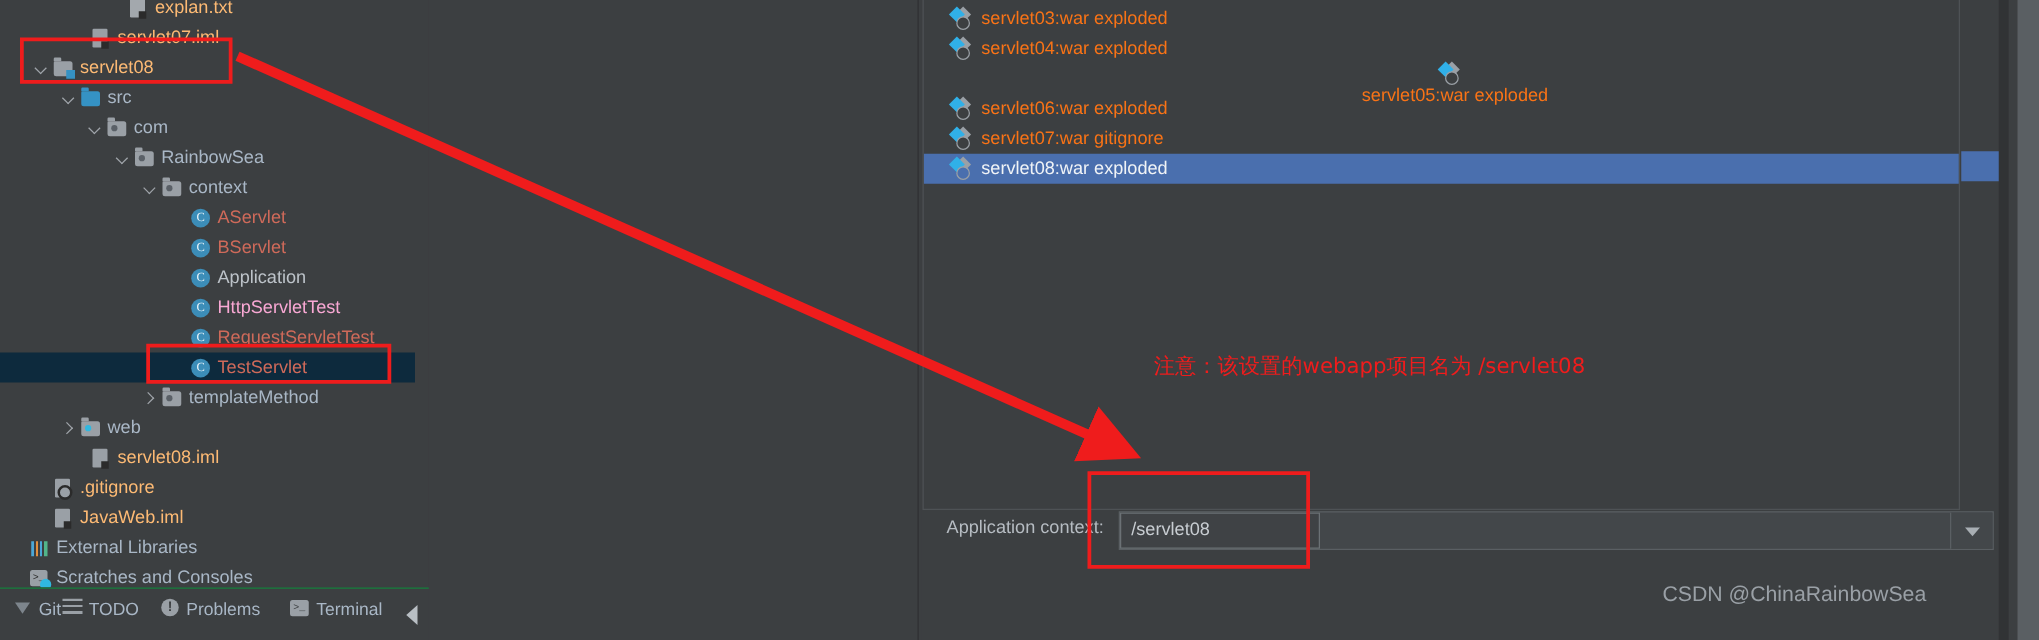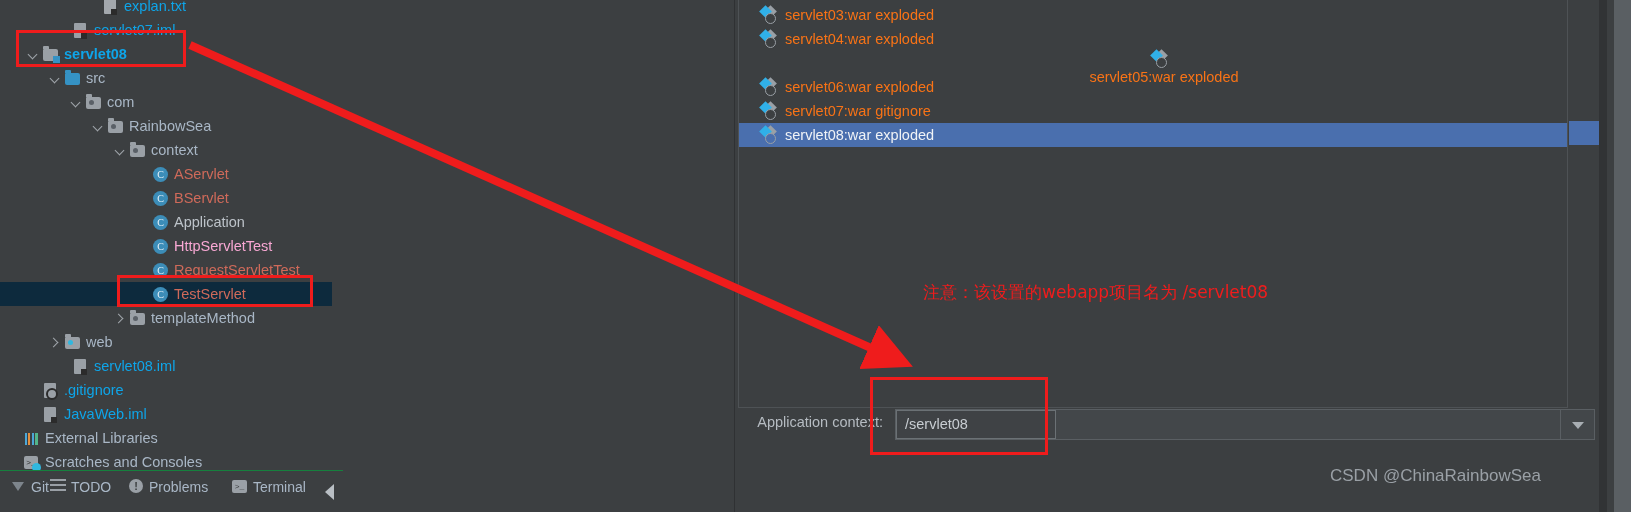--- a/index.html
+++ b/index.html
@@ -14,21 +14,21 @@
   
   #sidebar {
     position: absolute; left: 0; top: 0; width: 332px; height: 470px;
     background: #3c3f41; overflow: hidden;
   }
   .tree-row {
     position: relative; height: 24px; display: flex; align-items: center;
     white-space: nowrap; font-size: 14.5px; color: #a9b7c6;
   }
   .tree-row.selected-file { background: #0d2a3d; width: 332px; }
-  .tree-row.bold-row .tree-label { font-weight: bold; color: #0ea5e9; }
+  .tree-row.bold-row .tree-label { font-weight: normal; color: #fdba74; }
   .chev {
     width: 13px; height: 13px; flex: 0 0 13px; margin-right: 2px;
     position: relative;
   }
   .chev.down::before, .chev.right::before {
     content: ""; position: absolute; left: 2px; top: 3px;
     width: 6px; height: 6px;
     border-right: 1.6px solid #a0a5ab; border-bottom: 1.6px solid #a0a5ab;
   }
   .chev.down::before { transform: rotate(45deg); }
@@ -64,21 +64,21 @@
 
   .ico-class {
     width: 15px; height: 15px; border-radius: 50%; background: #3c8db8;
     position: absolute; top: 1px; left: 1px;
     color: #eaf4fa; font-size: 10px; line-height: 15px; text-align: center;
     font-family: "Liberation Serif", serif;
   }
   .cls-red .tree-label { color: #cf6a5a; }
   .cls-blue .tree-label { color: #f9a8d4; }
   .cls-plain .tree-label { color: #bdc3c9; }
-  .dim .tree-label { color: #0ea5e9; }
+  .dim .tree-label { color: #fdba74; }
 
   .ico-lib {
     position: absolute; left: 2px; top: 3px; width: 13px; height: 12px;
     background:
       linear-gradient(to right,
         #4ba7d8 0 2px, transparent 2px 3.5px,
         #e38f3e 3.5px 5.5px, transparent 5.5px 7px,
         #4ba7d8 7px 9px, transparent 9px 10.5px,
         #52b58a 10.5px 13px);
   }

